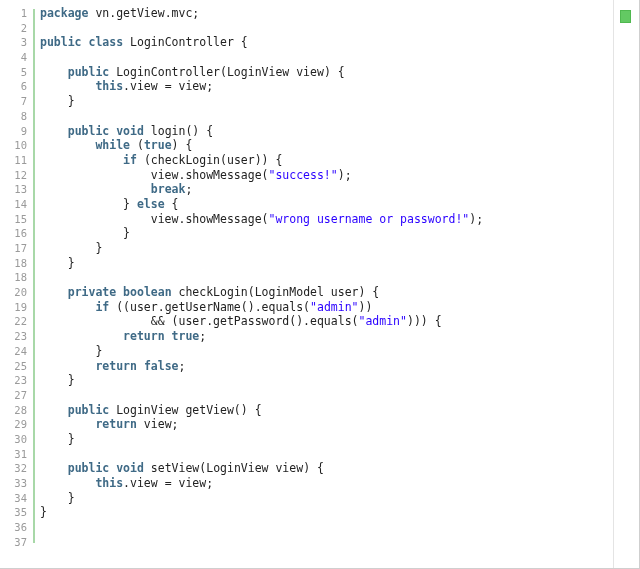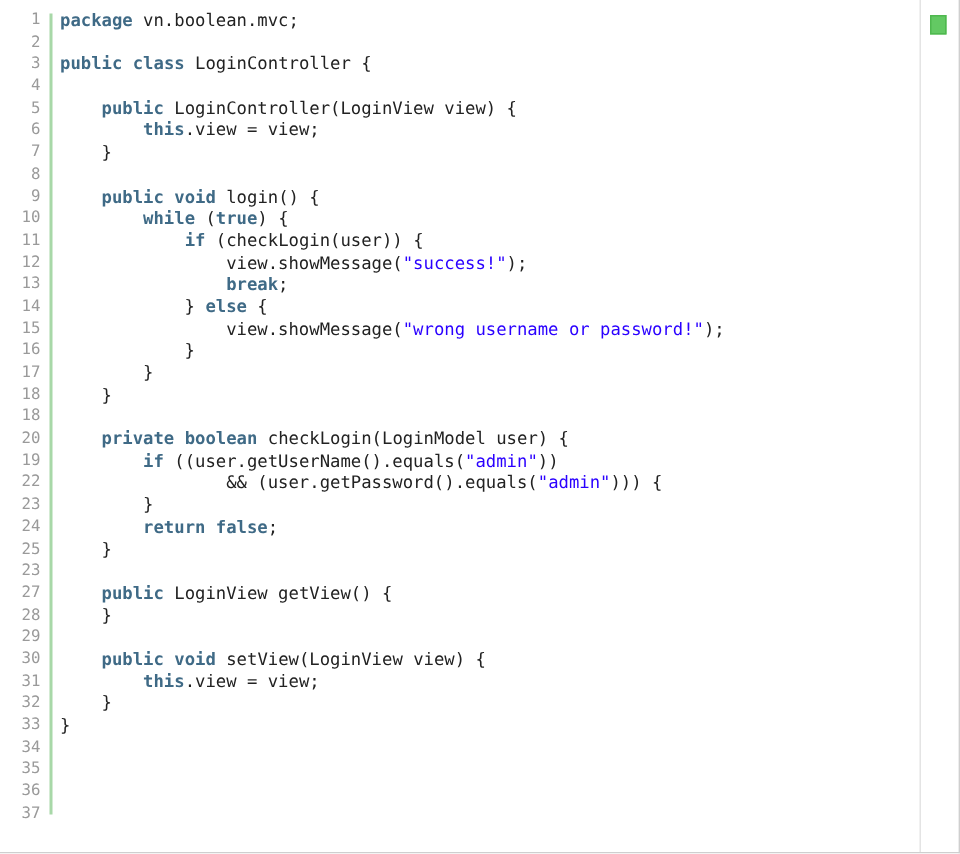--- a/index.html
+++ b/index.html
@@ -144,21 +144,21 @@
       <div class="line-number">33</div>
       <div class="line-number">34</div>
       <div class="line-number">35</div>
       <div class="line-number">36</div>
       <div class="line-number">37</div>
     </div>
 
   <div id="gutter-separator"></div>
 
   <div id="code-area">
-      <div class="code-line"><span class="tok-keyword">package</span><span class="tok-plain"> vn.boolean.mvc;</span></div>
+      <div class="code-line"><span class="tok-keyword">package</span><span class="tok-plain"> vn.getView.mvc;</span></div>
       <div class="code-line">&nbsp;</div>
       <div class="code-line"><span class="tok-keyword">public</span><span class="tok-plain"> </span><span class="tok-keyword">class</span><span class="tok-plain"> LoginController {</span></div>
       <div class="code-line">&nbsp;</div>
       <div class="code-line"><span class="tok-plain">    </span><span class="tok-keyword">public</span><span class="tok-plain"> LoginController(LoginView view) {</span></div>
       <div class="code-line"><span class="tok-plain">        </span><span class="tok-keyword">this</span><span class="tok-plain">.view = view;</span></div>
       <div class="code-line"><span class="tok-plain">    }</span></div>
       <div class="code-line">&nbsp;</div>
       <div class="code-line"><span class="tok-plain">    </span><span class="tok-keyword">public</span><span class="tok-plain"> </span><span class="tok-keyword">void</span><span class="tok-plain"> login() {</span></div>
       <div class="code-line"><span class="tok-plain">        </span><span class="tok-keyword">while</span><span class="tok-plain"> (</span><span class="tok-keyword">true</span><span class="tok-plain">) {</span></div>
       <div class="code-line"><span class="tok-plain">            </span><span class="tok-keyword">if</span><span class="tok-plain"> (checkLogin(user)) {</span></div>
@@ -166,25 +166,27 @@
       <div class="code-line"><span class="tok-plain">                </span><span class="tok-keyword">break</span><span class="tok-plain">;</span></div>
       <div class="code-line"><span class="tok-plain">            } </span><span class="tok-keyword">else</span><span class="tok-plain"> {</span></div>
       <div class="code-line"><span class="tok-plain">                view.showMessage(</span><span class="tok-string">"wrong username or password!"</span><span class="tok-plain">);</span></div>
       <div class="code-line"><span class="tok-plain">            }</span></div>
       <div class="code-line"><span class="tok-plain">        }</span></div>
       <div class="code-line"><span class="tok-plain">    }</span></div>
       <div class="code-line">&nbsp;</div>
       <div class="code-line"><span class="tok-plain">    </span><span class="tok-keyword">private</span><span class="tok-plain"> </span><span class="tok-keyword">boolean</span><span class="tok-plain"> checkLogin(LoginModel user) {</span></div>
       <div class="code-line"><span class="tok-plain">        </span><span class="tok-keyword">if</span><span class="tok-plain"> ((user.getUserName().equals(</span><span class="tok-string">"admin"</span><span class="tok-plain">))</span></div>
       <div class="code-line"><span class="tok-plain">                &amp;&amp; (user.getPassword().equals(</span><span class="tok-string">"admin"</span><span class="tok-plain">))) {</span></div>
+      <div class="code-line"><span class="tok-plain">            </span><span class="tok-keyword">return</span><span class="tok-plain"> </span><span class="tok-keyword">true</span><span class="tok-plain">;</span></div>
       <div class="code-line"><span class="tok-plain">        }</span></div>
       <div class="code-line"><span class="tok-plain">        </span><span class="tok-keyword">return</span><span class="tok-plain"> </span><span class="tok-keyword">false</span><span class="tok-plain">;</span></div>
       <div class="code-line"><span class="tok-plain">    }</span></div>
       <div class="code-line">&nbsp;</div>
       <div class="code-line"><span class="tok-plain">    </span><span class="tok-keyword">public</span><span class="tok-plain"> LoginView getView() {</span></div>
+      <div class="code-line"><span class="tok-plain">        </span><span class="tok-keyword">return</span><span class="tok-plain"> view;</span></div>
       <div class="code-line"><span class="tok-plain">    }</span></div>
       <div class="code-line">&nbsp;</div>
       <div class="code-line"><span class="tok-plain">    </span><span class="tok-keyword">public</span><span class="tok-plain"> </span><span class="tok-keyword">void</span><span class="tok-plain"> setView(LoginView view) {</span></div>
       <div class="code-line"><span class="tok-plain">        </span><span class="tok-keyword">this</span><span class="tok-plain">.view = view;</span></div>
       <div class="code-line"><span class="tok-plain">    }</span></div>
       <div class="code-line"><span class="tok-plain">}</span></div>
     </div>
 
   <div id="overview-ruler">
     <div id="no-errors-marker"></div>

